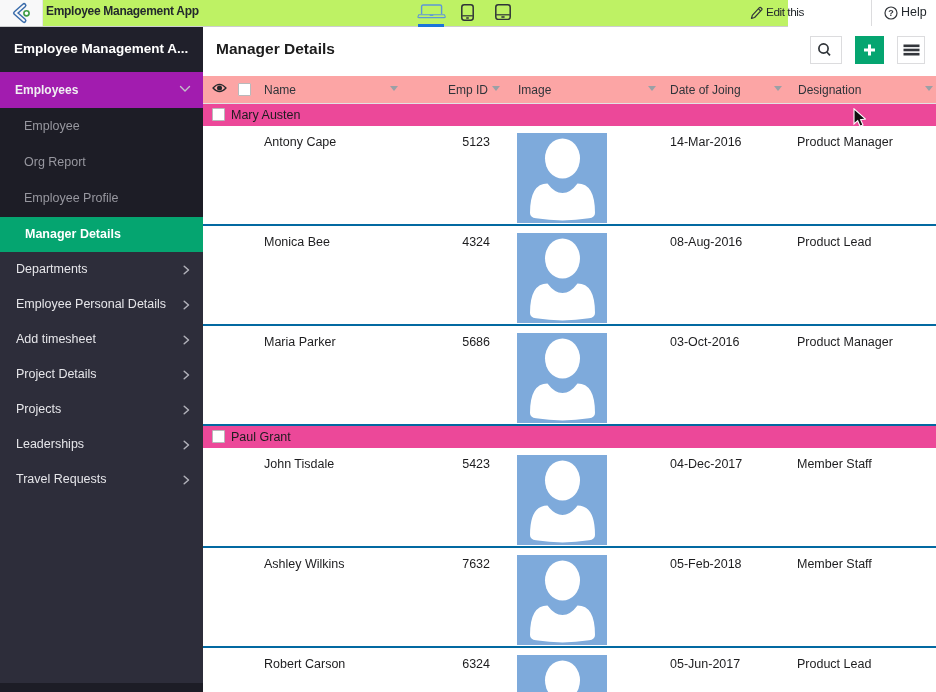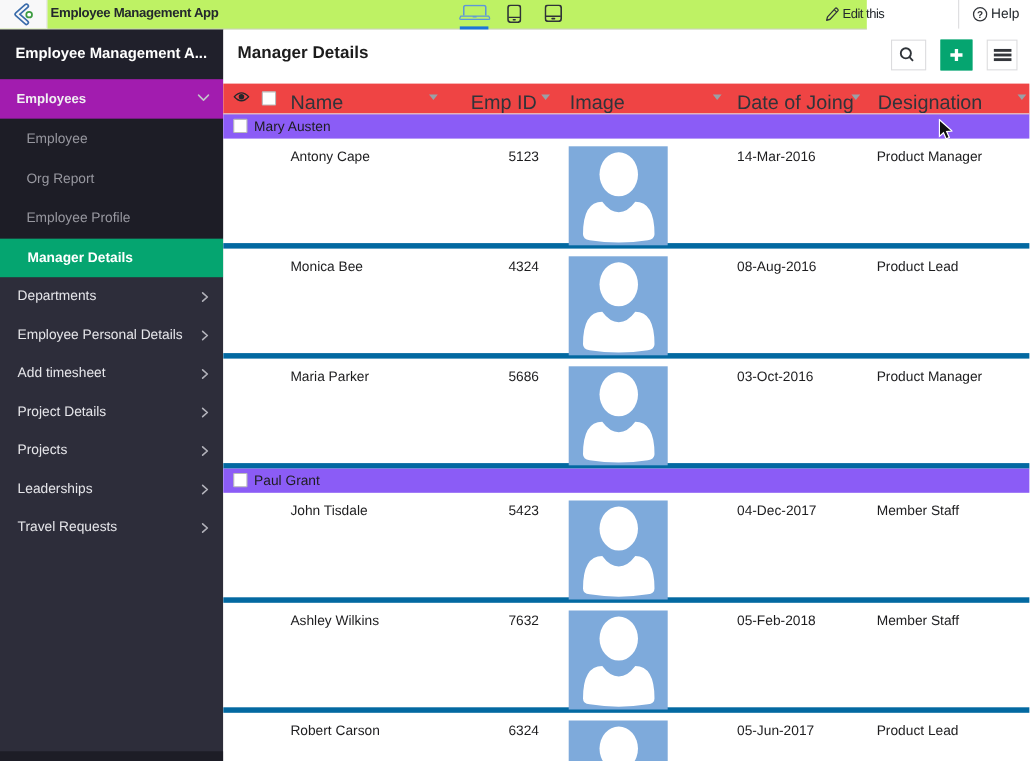--- a/index.html
+++ b/index.html
@@ -38,30 +38,30 @@
 
   
   #main { position:absolute; left:203px; top:27px; width:733px; height:665px; background:#fff; }
   #vtitle { position:absolute; left:13px; top:13px; font-size:15.5px; font-weight:bold; color:#1c1c1c; }
   .hbtn { position:absolute; top:9px; width:29px; height:28px; border:1px solid #dcdcde; background:#fff; }
   #btnsearch { left:607px; width:32px; }
   #btnplus  { left:652px; width:29px; background:#05a570; border:1px solid #05a570; }
   #btnmenu  { left:694px; width:28px; }
 
   
-  #thead { position:absolute; left:0; top:49px; width:733px; height:28px; background:#ef4444;
-    border-bottom:1px solid #e3e3e3; font-size:18px; color:#30343a; }
+  #thead { position:absolute; left:0; top:49px; width:733px; height:28px; background:#fca5a5;
+    border-bottom:1px solid #e3e3e3; font-size:12px; color:#30343a; }
   .cbox { position:absolute; width:13px; height:13px; border:1px solid #b9b9bb; background:#fff; border-radius:1px;}
   .sortarr { position:absolute; width:0; height:0; border-left:4px solid transparent;
     border-right:4px solid transparent; border-top:5px solid #9aa0a6; }
 
   
-  .grouprow { position:absolute; left:0; width:733px; height:22px; background:#8b5cf6; }
+  .grouprow { position:absolute; left:0; width:733px; height:22px; background:#ec4899; }
   .grouprow span { position:absolute; left:28px; top:4px; font-size:12.5px; color:#1d1d1f; }
-  .datarow { position:absolute; left:0; width:733px; height:100px; border-bottom:5px solid #0369a1; }
+  .datarow { position:absolute; left:0; width:733px; height:100px; border-bottom:2px solid #0369a1; }
   .cname { position:absolute; left:61px; top:9px; font-size:12.5px; color:#1d1d1f; }
   .cid { position:absolute; left:200px; top:9px; width:87px; text-align:right; font-size:12.5px; color:#1d1d1f; }
   .cdate { position:absolute; left:467px; top:9px; font-size:12.5px; color:#1d1d1f; }
   .cdesig { position:absolute; left:594px; top:9px; font-size:12.5px; color:#1d1d1f; }
   .avatar { position:absolute; left:314px; top:7px; width:90px; height:90px; background:#7eaadb; }
 </style>
 </head>
 <body>
 <div id="stage">
 

